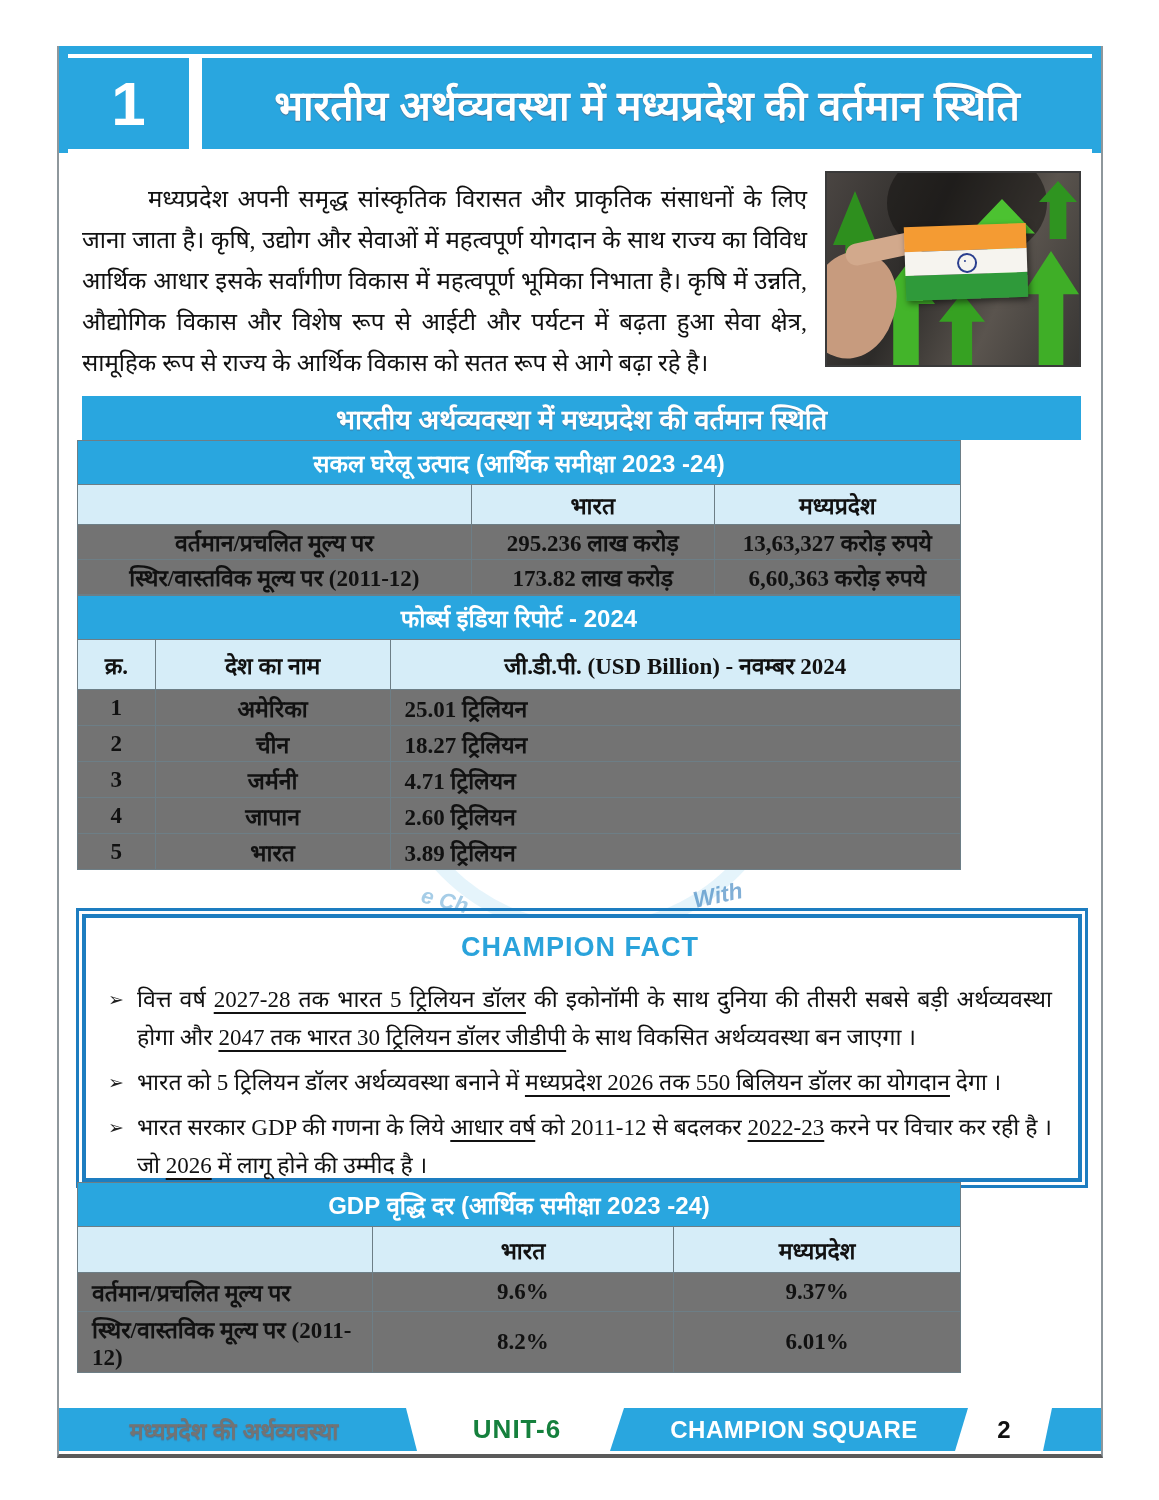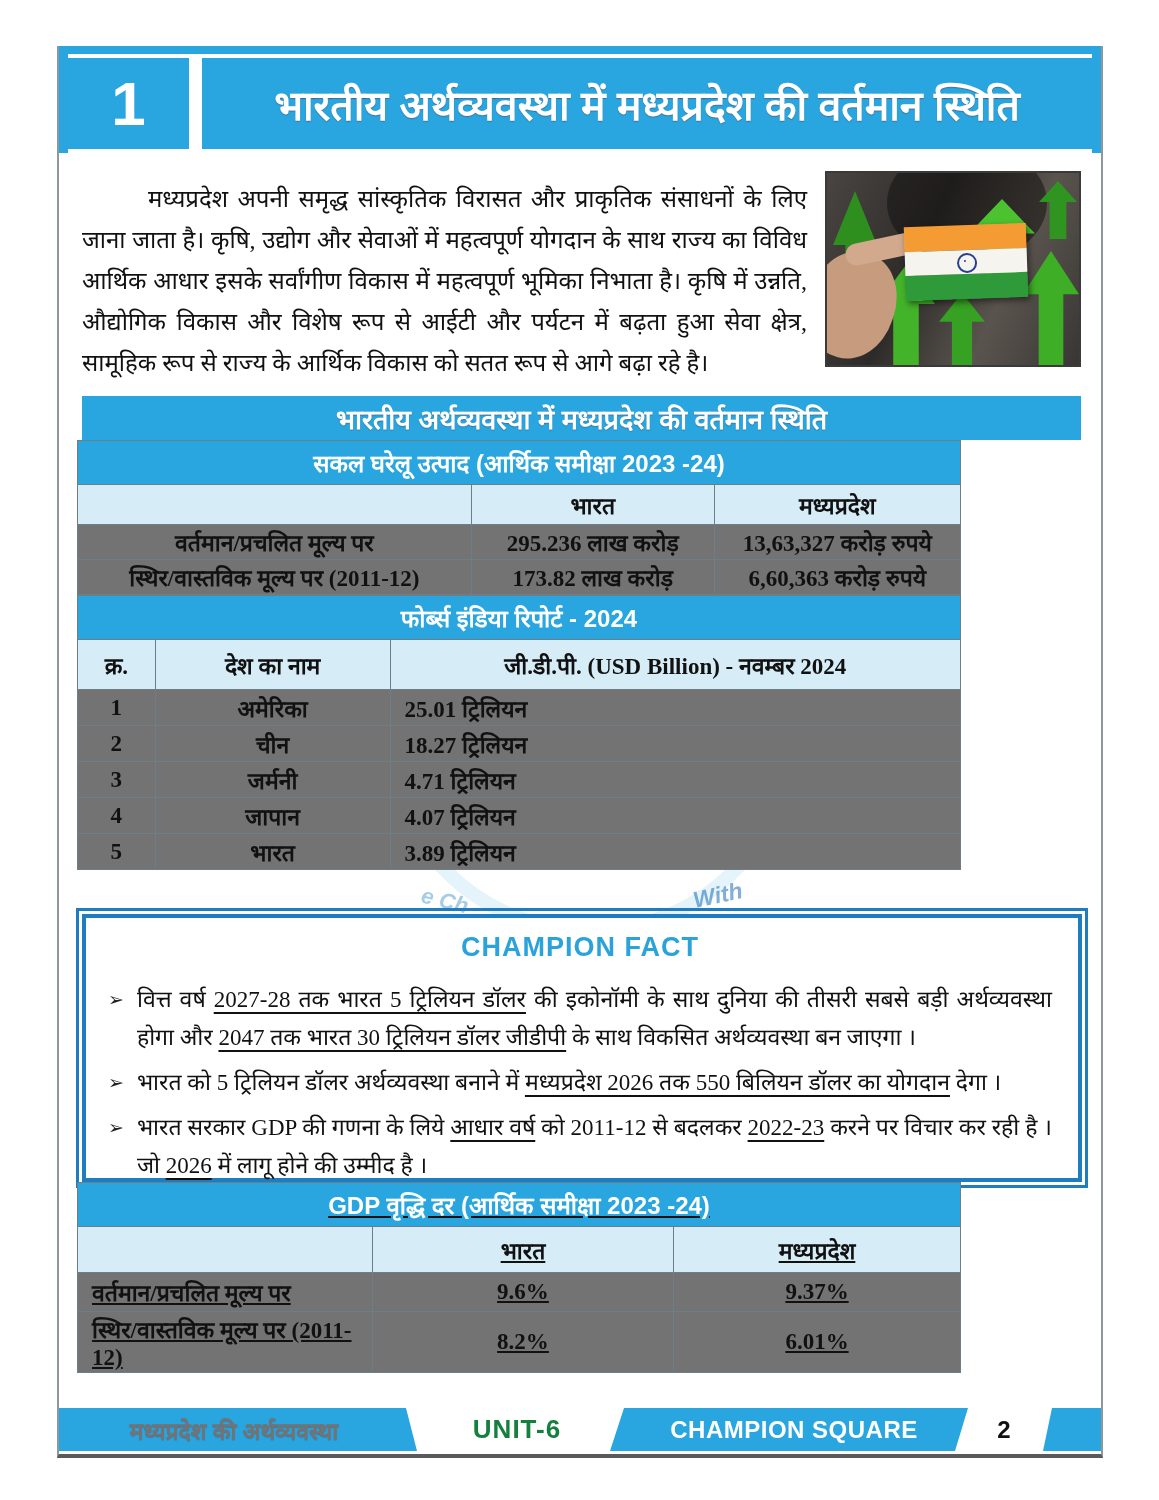--- a/index.html
+++ b/index.html
@@ -64,21 +64,21 @@
   table.data th,table.data td{border:1.5px solid #6d7e86;box-sizing:border-box;}
   .tbl-title{background:#29a6df;color:#fff;font-family:"Liberation Sans",sans-serif;
     font-weight:bold;font-size:24px;text-align:center;padding:5px 0;}
   .colhead{background:#d6edf8;font-weight:bold;font-size:23px;text-align:center;}
   td.cell{background:#737373;font-weight:bold;font-size:23px;text-align:center;}
   td.cell-left{text-align:left;padding-left:14px;}
   .gdp-t{margin-top:16px;}
   .gdp-t tr.hd{height:40px;} .gdp-t tr.bd{height:32px;}
   .forbes-t{margin-top:17px;}
   .forbes-t tr.hd{height:50px;} .forbes-t tr.bd{height:36px;}
-  .growth-t{margin-top:28px;text-decoration:underline;}
+  .growth-t{margin-top:28px;}
   .growth-t tr.hd{height:46px;} .growth-t tr.bd{height:39px;}
   
   .fact{margin:44px 20px 0 23px;width:1000px;height:268px;box-sizing:border-box;
     border:4px solid #1d7dc0;outline:3px solid #1d7dc0;outline-offset:3px;
     background:#fff;padding:14px 26px 10px 22px;}
   .fact-title{text-align:center;color:#2aa3db;font-family:"Liberation Sans",sans-serif;
     font-weight:bold;font-size:27px;letter-spacing:1px;margin:0 0 18px 0;}
   .fact-item{display:flex;gap:13px;font-size:23px;line-height:38px;margin-bottom:7px;}
   .fact-marker{flex:0 0 auto;font-size:19px;line-height:38px;color:#222;}
   .fact-text{text-align:justify;}
@@ -192,21 +192,21 @@
       <td class="cell cell-left">18.27 ट्रिलियन</td>
     </tr>
     <tr class="bd">
       <td class="cell">3</td>
       <td class="cell">जर्मनी</td>
       <td class="cell cell-left">4.71 ट्रिलियन</td>
     </tr>
     <tr class="bd">
       <td class="cell">4</td>
       <td class="cell">जापान</td>
-      <td class="cell cell-left">4.07 ट्रिलियन</td>
+      <td class="cell cell-left">2.60 ट्रिलियन</td>
     </tr>
     <tr class="bd">
       <td class="cell">5</td>
       <td class="cell">भारत</td>
       <td class="cell cell-left">3.89 ट्रिलियन</td>
     </tr>
   </tbody>
     </table>
 
   <div class="fact z">

